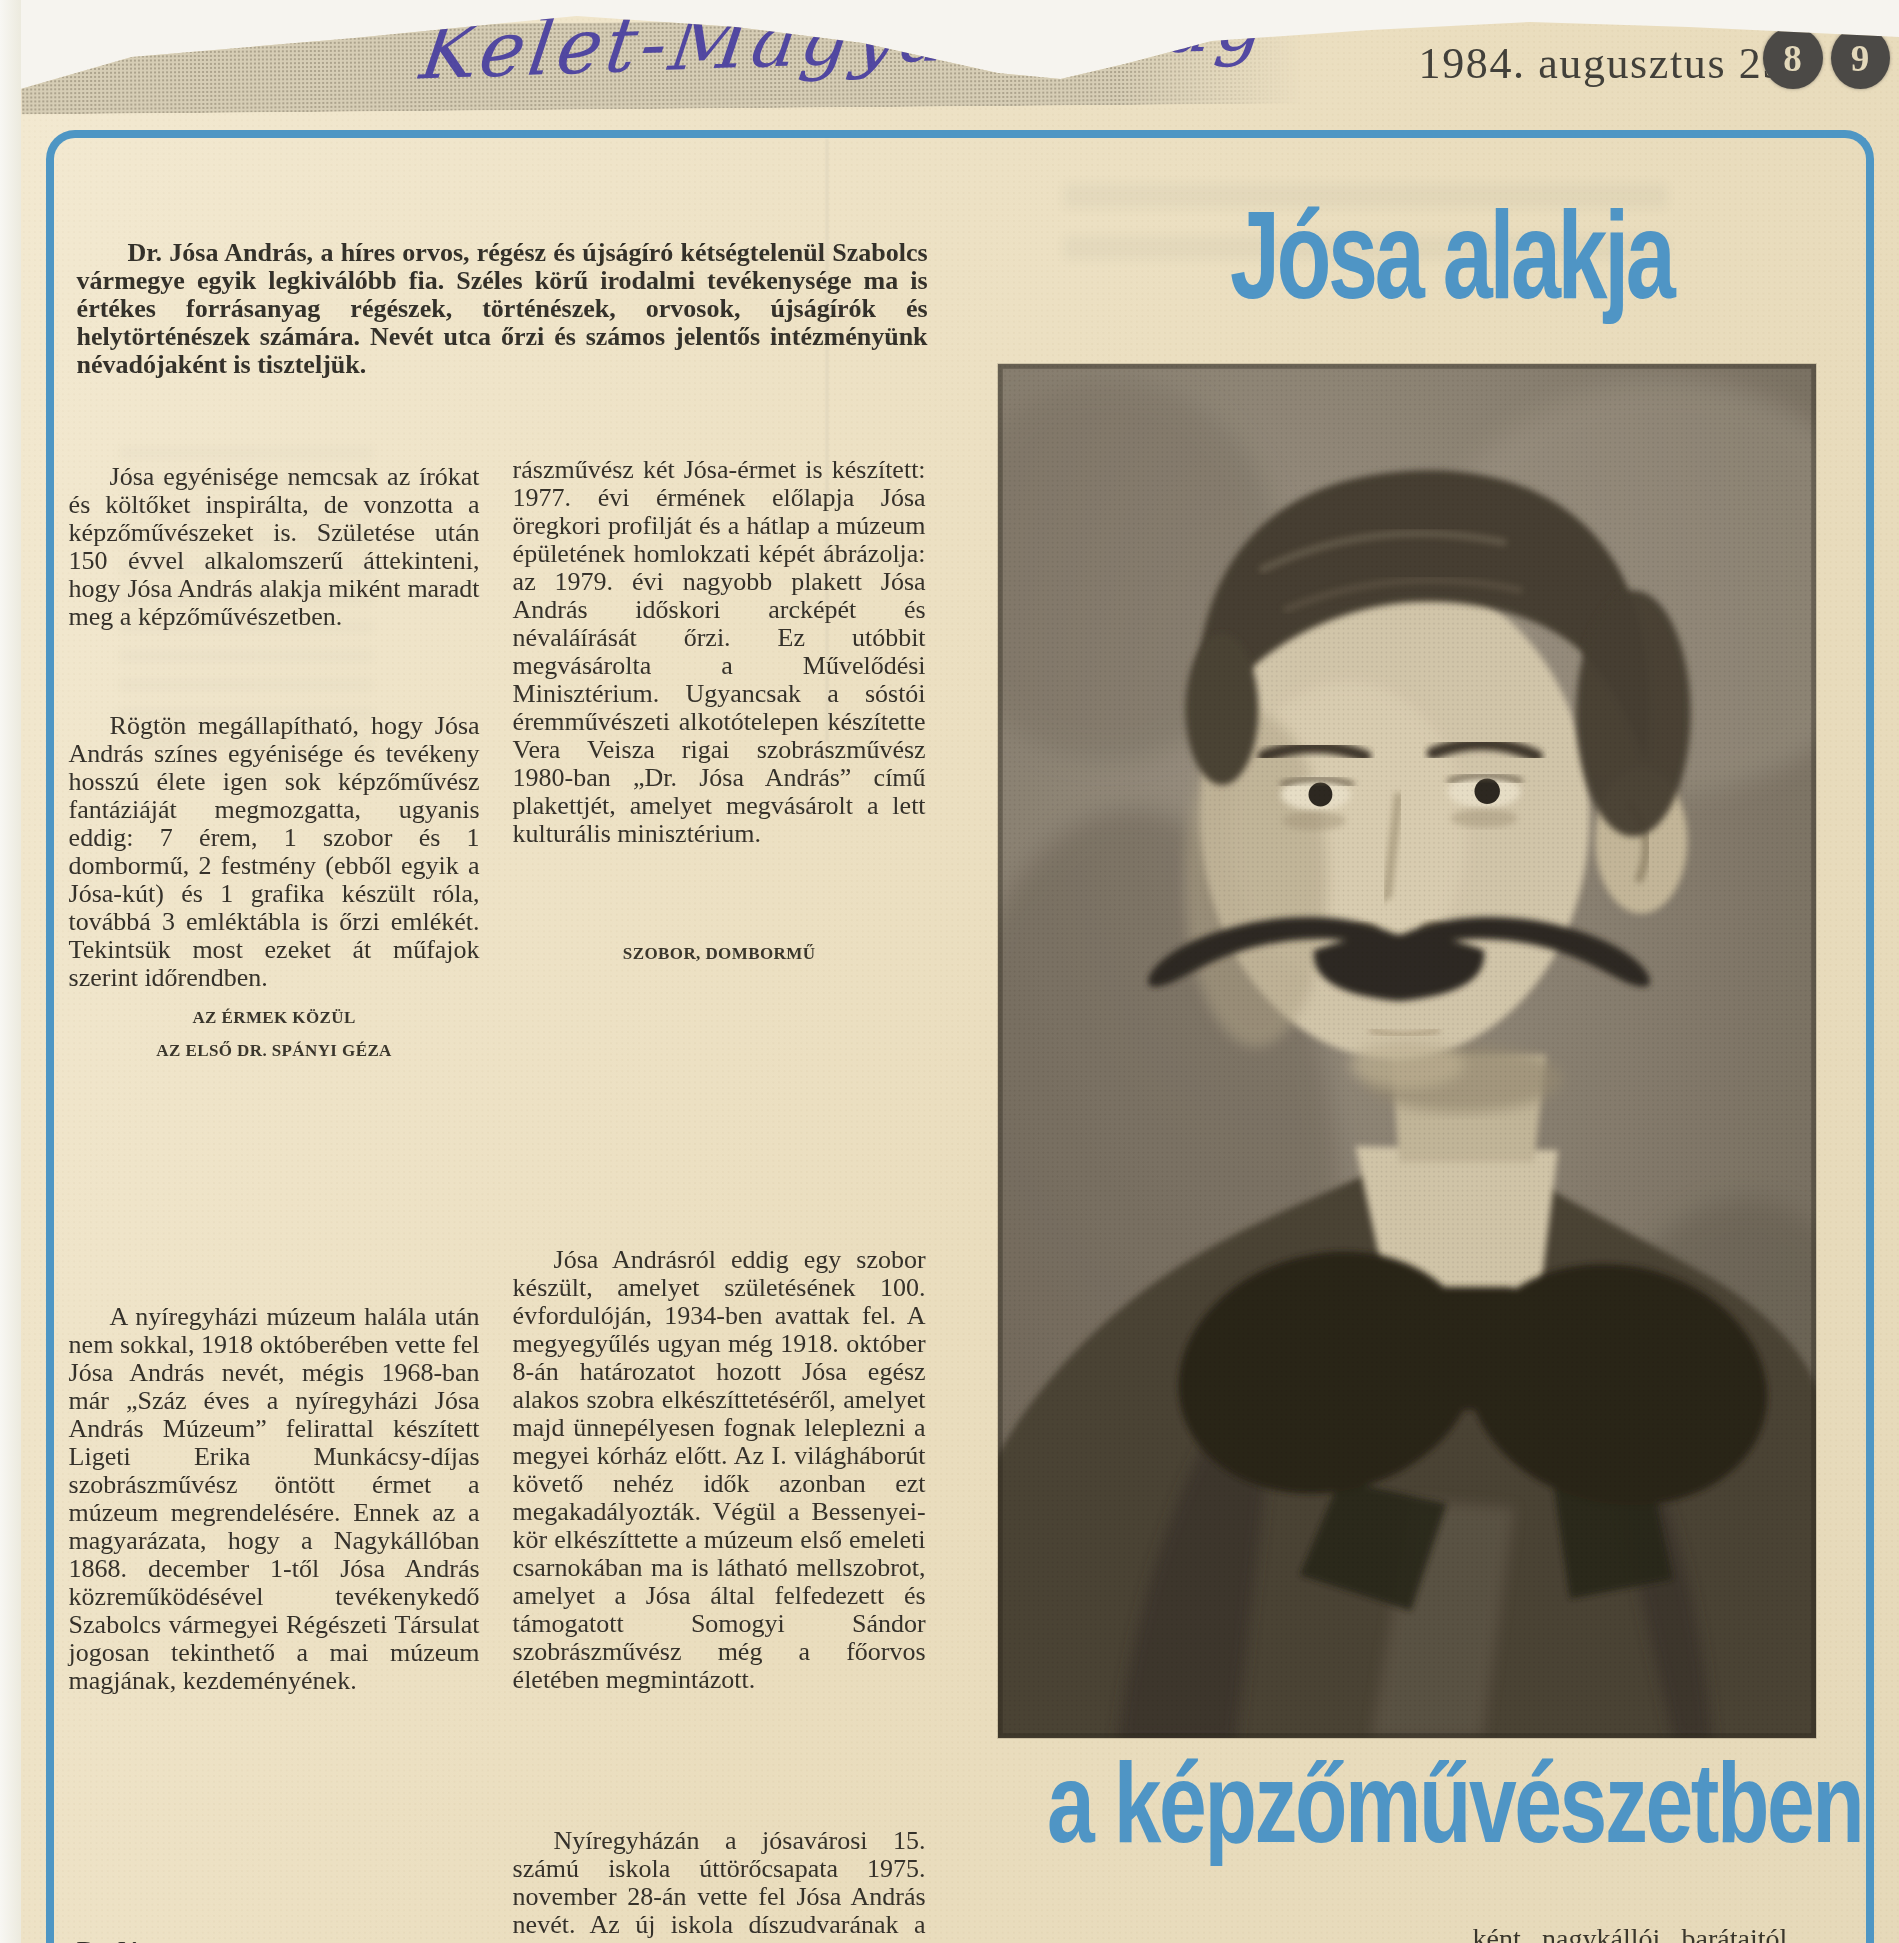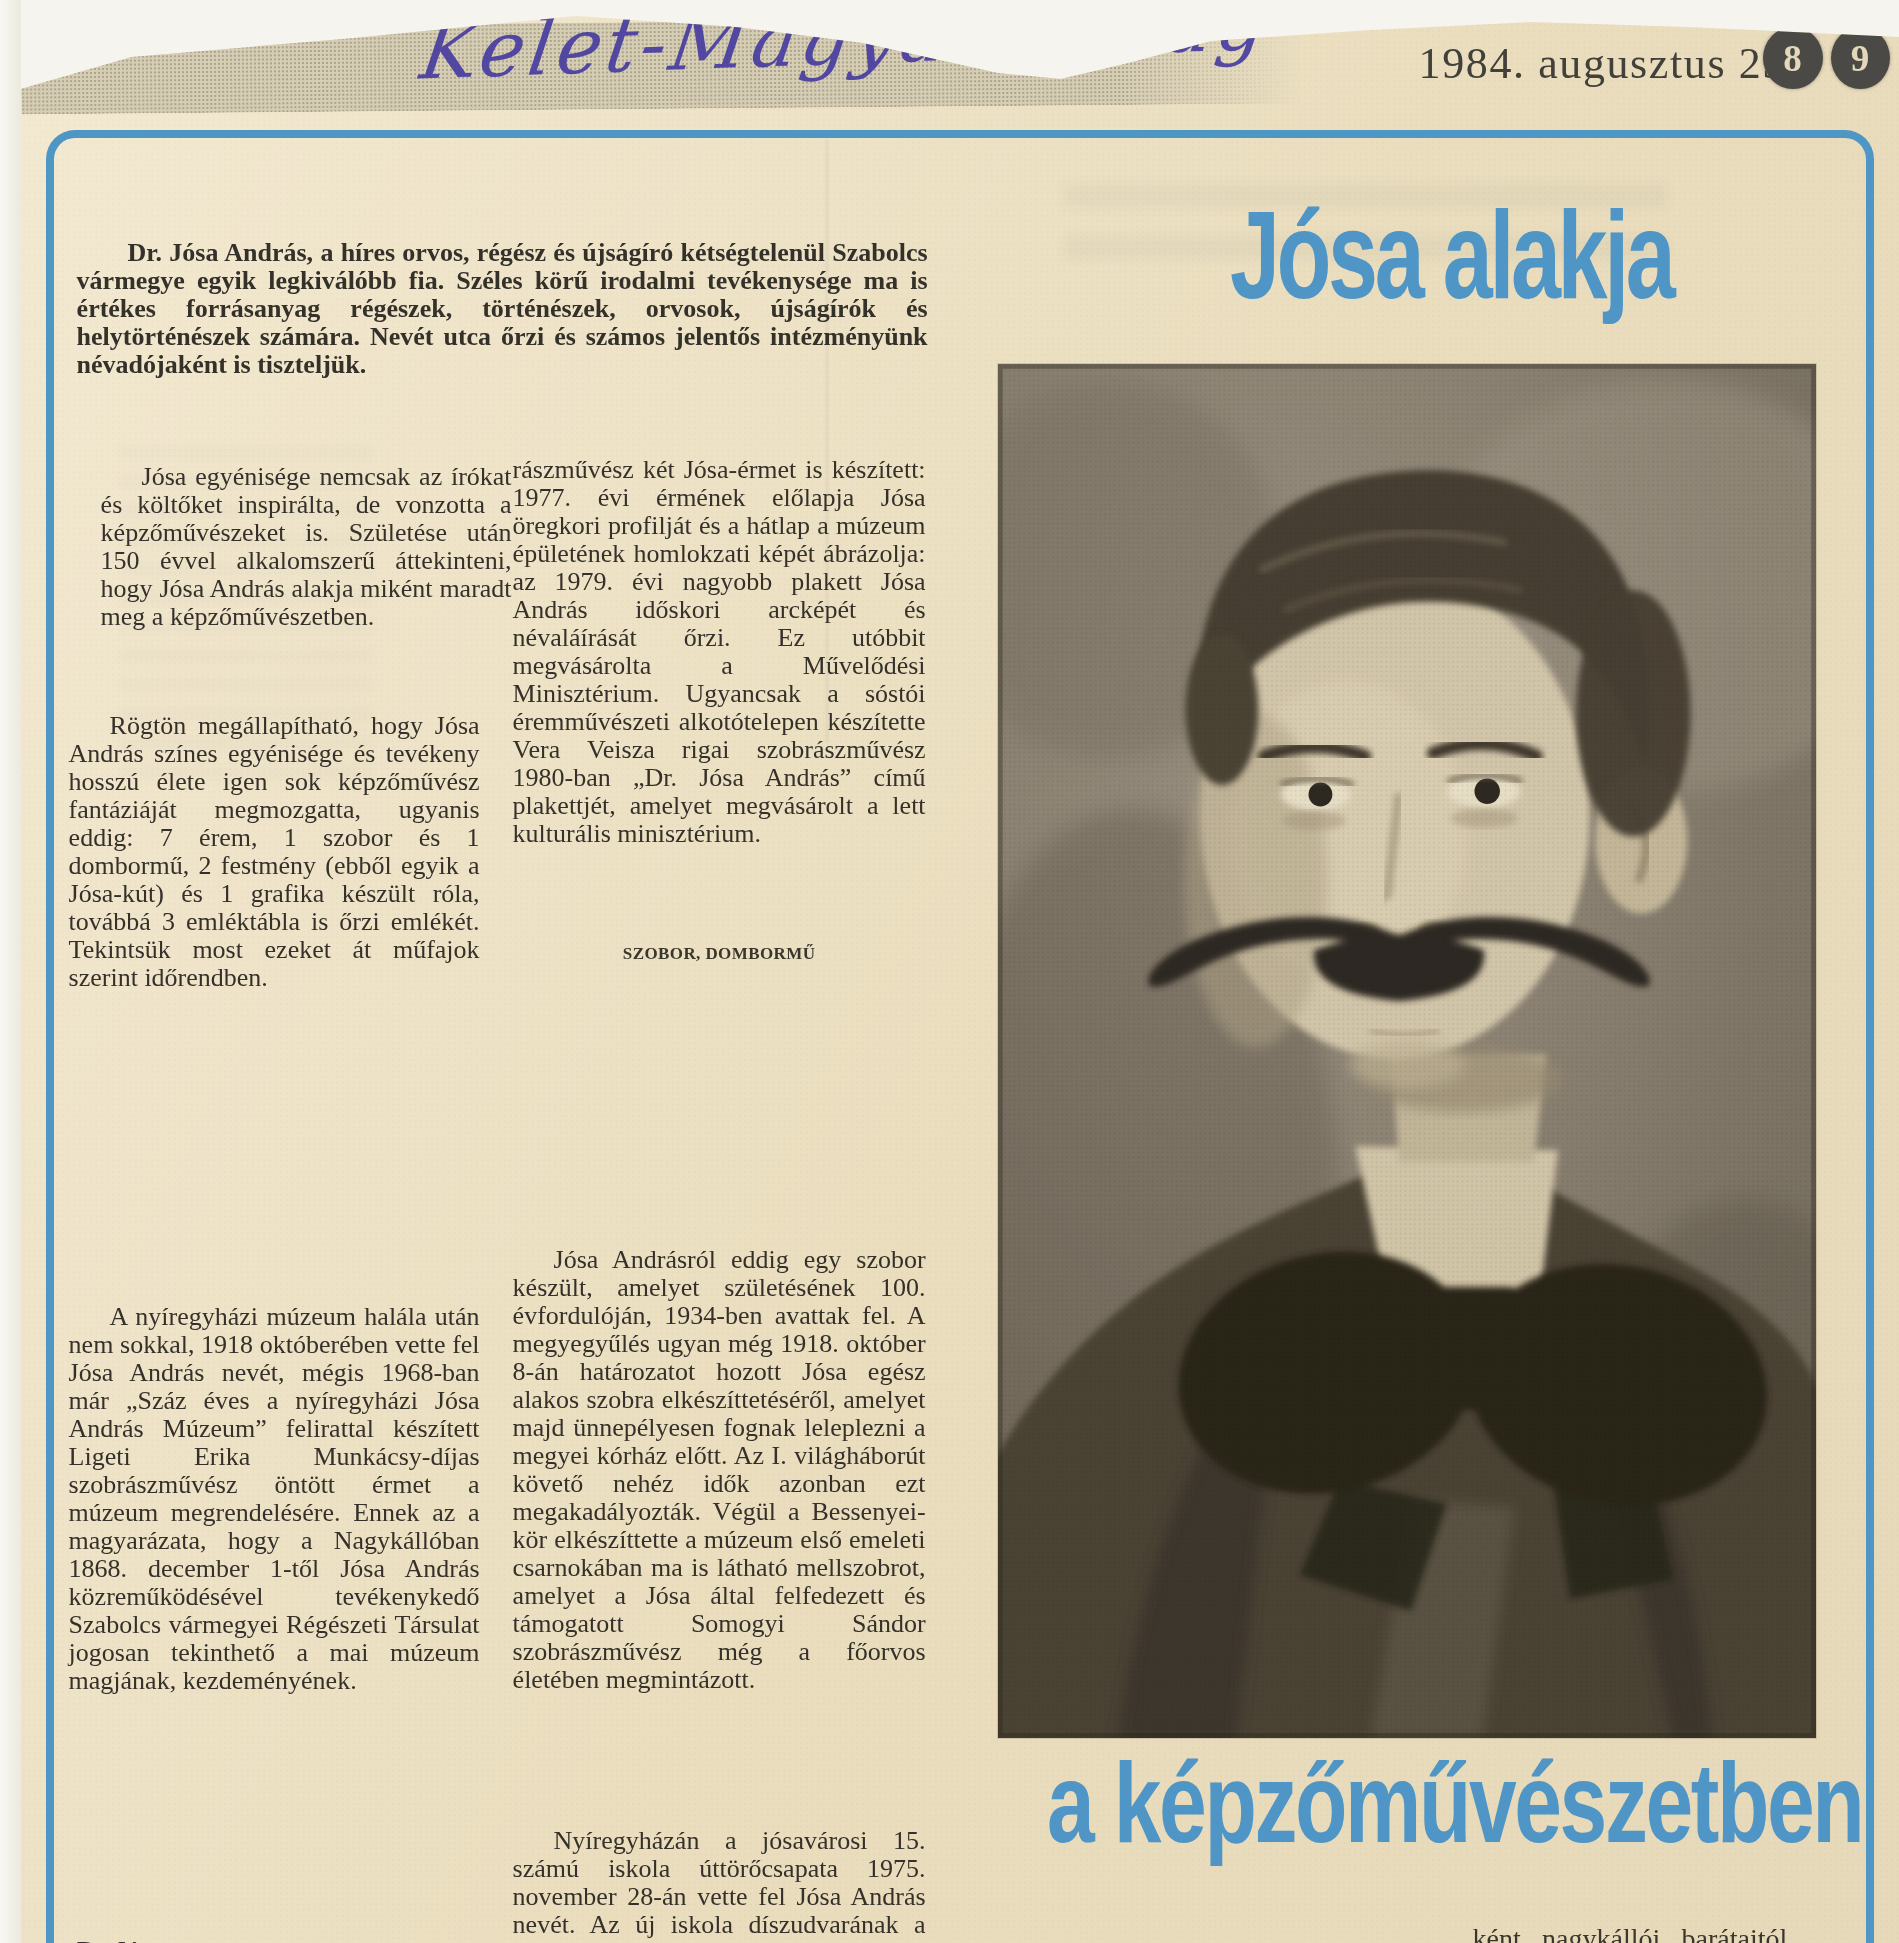--- a/index.html
+++ b/index.html
@@ -100,22 +100,26 @@
     <div class="frame" style="left:25.4px;"></div>
 
     <div class="ghost1" style="left:1043px;"></div>
     <div class="ghost2" style="left:98px;"></div>
     <div class="crease" style="left:805px;"></div>
 
     <p class="intro" style="left:56px;">Dr. Jósa András, a híres orvos, régész és újságíró kétségtelenül Szabolcs vármegye egyik legkiválóbb fia. Széles körű irodalmi tevékenysége ma is értékes forrásanyag régészek, történészek, orvosok, újságírók és helytörténészek számára. Nevét utca őrzi és számos jelentős intézményünk névadójaként is tiszteljük.</p>
 
     <h1 class="title-top" style="left:1209px;">Jósa alakja</h1>
 
-    <p class="col c1 p1a indent" style="left:48px;margin-left:32px;">Jósa egyénisége nemcsak az írókat és költőket inspirálta, de vonzotta a képzőművészeket is. Születése után 150 évvel alkalomszerű áttekinteni, hogy Jósa András alakja miként maradt meg a képzőművészetben.</p>
+    <p class="col c1 p1a indent" style="left:48px;">Jósa egyénisége nemcsak az írókat és költőket inspirálta, de vonzotta a képzőművészeket is. Születése után 150 évvel alkalomszerű áttekinteni, hogy Jósa András alakja miként maradt meg a képzőművészetben.</p>
     <p class="col c1 p2a indent" style="left:48px;">Rögtön megállapítható, hogy Jósa András színes egyénisége és tevékeny hosszú élete igen sok képzőművész fantáziáját megmozgatta, ugyanis eddig: 7 érem, 1 szobor és 1 dombormű, 2 festmény (ebből egyik a Jósa-kút) és 1 grafika készült róla, továbbá 3 emléktábla is őrzi emlékét. Tekintsük most ezeket át műfajok szerint időrendben.</p>
+    <div class="subhead sh1" style="left:48px;">
+      <span style="display:block">AZ ÉRMEK KÖZÜL</span>
+      <span style="display:block">AZ ELSŐ DR. SPÁNYI GÉZA</span>
+    </div>
     <p class="col c1 p4a indent" style="left:48px;">A nyíregyházi múzeum halála után nem sokkal, 1918 októberében vette fel Jósa András nevét, mégis 1968-ban már „Száz éves a nyíregyházi Jósa András Múzeum” felirattal készített Ligeti Erika Munkácsy-díjas szobrászművész öntött érmet a múzeum megrendelésére. Ennek az a magyarázata, hogy a Nagykállóban 1868. december 1-től Jósa András közreműködésével tevékenykedő Szabolcs vármegyei Régészeti Társulat jogosan tekinthető a mai múzeum magjának, kezdeményének.</p>
     <div class="frag-c1" style="left:56px;">Dr. Jósa</div>
 
     <p class="col c2 p1b" style="left:492px;">rászművész két Jósa-érmet is készített: 1977. évi érmének előlapja Jósa öregkori profilját és a hátlap a múzeum épületének homlokzati képét ábrázolja: az 1979. évi nagyobb plakett Jósa András időskori arcképét és névaláírását őrzi. Ez utóbbit megvásárolta a Művelődési Minisztérium. Ugyancsak a sóstói éremművészeti alkotótelepen készítette Vera Veisza rigai szobrászművész 1980-ban „Dr. Jósa András” című plakettjét, amelyet megvásárolt a lett kulturális minisztérium.</p>
     <div class="subhead s2 sh2" style="left:492px;">SZOBOR, DOMBORMŰ</div>
     <p class="col c2 p3b indent" style="left:492px;">Jósa Andrásról eddig egy szobor készült, amelyet születésének 100. évfordulóján, 1934-ben avattak fel. A megyegyűlés ugyan még 1918. október 8-án határozatot hozott Jósa egész alakos szobra elkészíttetéséről, amelyet majd ünnepélyesen fognak leleplezni a megyei kórház előtt. Az I. világháborút követő nehéz idők azonban ezt megakadályozták. Végül a Bessenyei-kör elkészíttette a múzeum első emeleti csarnokában ma is látható mellszobrot, amelyet a Jósa által felfedezett és támogatott Somogyi Sándor szobrászművész még a főorvos életében megmintázott.</p>
     <p class="col c2 p4b indent" style="left:492px;">Nyíregyházán a jósavárosi 15. számú iskola úttörőcsapata 1975. november 28-án vette fel Jósa András nevét. Az új iskola díszudvarának a falán</p>
 
     <svg class="photo" style="left:977px;" viewBox="0 0 1030 1730">
       <defs>

